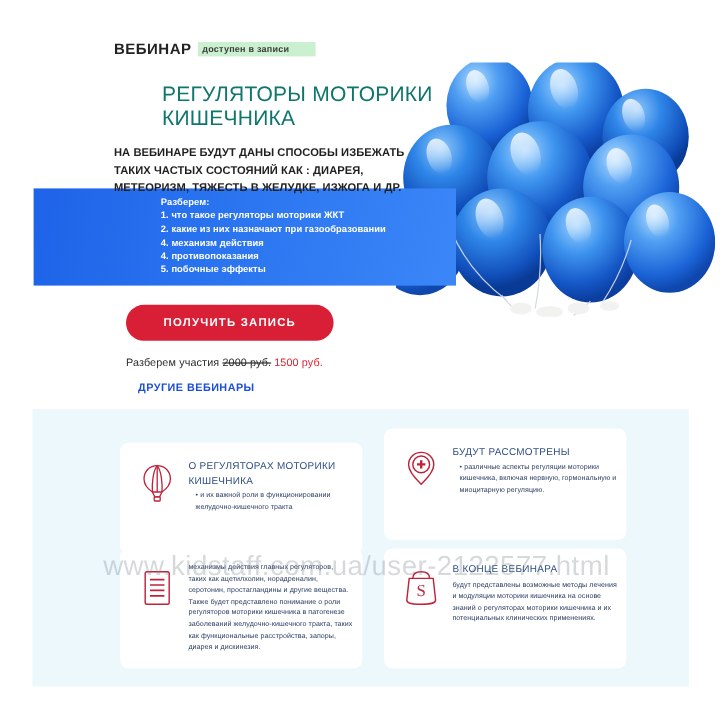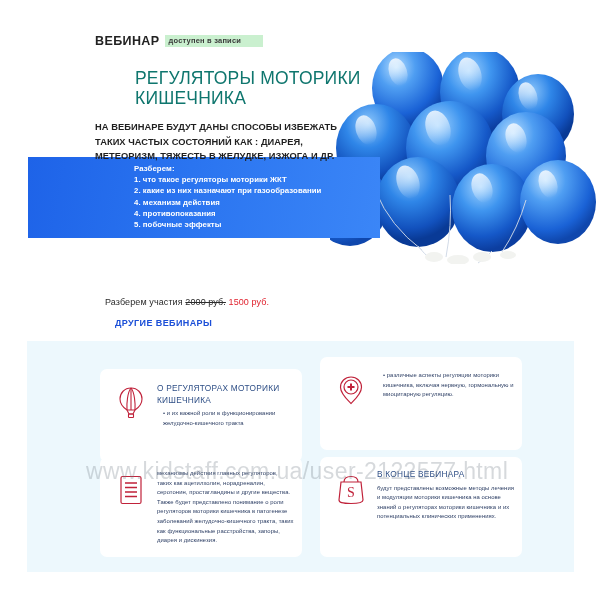--- a/index.html
+++ b/index.html
@@ -340,20 +340,21 @@
       <div class="agenda-head">Разберем:</div>
       <ol>
         <li>1. что такое регуляторы моторики ЖКТ</li>
         <li>2. какие из них назначают при газообразовании</li>
         <li>4. механизм действия</li>
         <li>4. противопоказания</li>
         <li>5. побочные эффекты</li>
       </ol>
     </div>
 
+    <button id="cta-button">ПОЛУЧИТЬ ЗАПИСЬ</button>
 
     <div id="price-line">
       <span>Разберем участия</span>
       <span class="old">2000 руб.</span>
       <span class="new">1500 руб.</span>
     </div>
 
     <a id="other-link" href="#">ДРУГИЕ ВЕБИНАРЫ</a>
   </section>
 
@@ -382,20 +383,21 @@
       <span class="card-icon">
         <svg viewBox="0 0 34 34" xmlns="http://www.w3.org/2000/svg">
           <g fill="none" stroke="#c0223a" stroke-width="1.2">
             <path d="M17 4 C11 4 6.5 8.5 6.5 14.2 C6.5 20.5 13 26.5 17 30.5 C21 26.5 27.5 20.5 27.5 14.2 C27.5 8.5 23 4 17 4 Z"></path>
             <circle cx="17" cy="14" r="7"></circle>
             <path d="M17 10.5 L17 17.5 M13.5 14 L20.5 14" stroke-width="2"></path>
           </g>
         </svg>
       </span>
       <div class="card-body">
+        <h3 class="card-title">БУДУТ РАССМОТРЕНЫ</h3>
         <p class="card-text">• различные аспекты регуляции моторики кишечника, включая нервную, гормональную и миоцитарную регуляцию.</p>
       </div>
     </div>
 
     <div class="card" id="card-2">
       <span class="card-icon">
         <svg viewBox="0 0 34 34" xmlns="http://www.w3.org/2000/svg">
           <g fill="none" stroke="#c0223a" stroke-width="1.2">
             <rect x="7" y="3.5" width="20" height="27" rx="1.5"></rect>
             <path d="M11 10 H23 M11 14.5 H23 M11 19 H23 M11 23.5 H23" stroke-width="1.4"></path>

